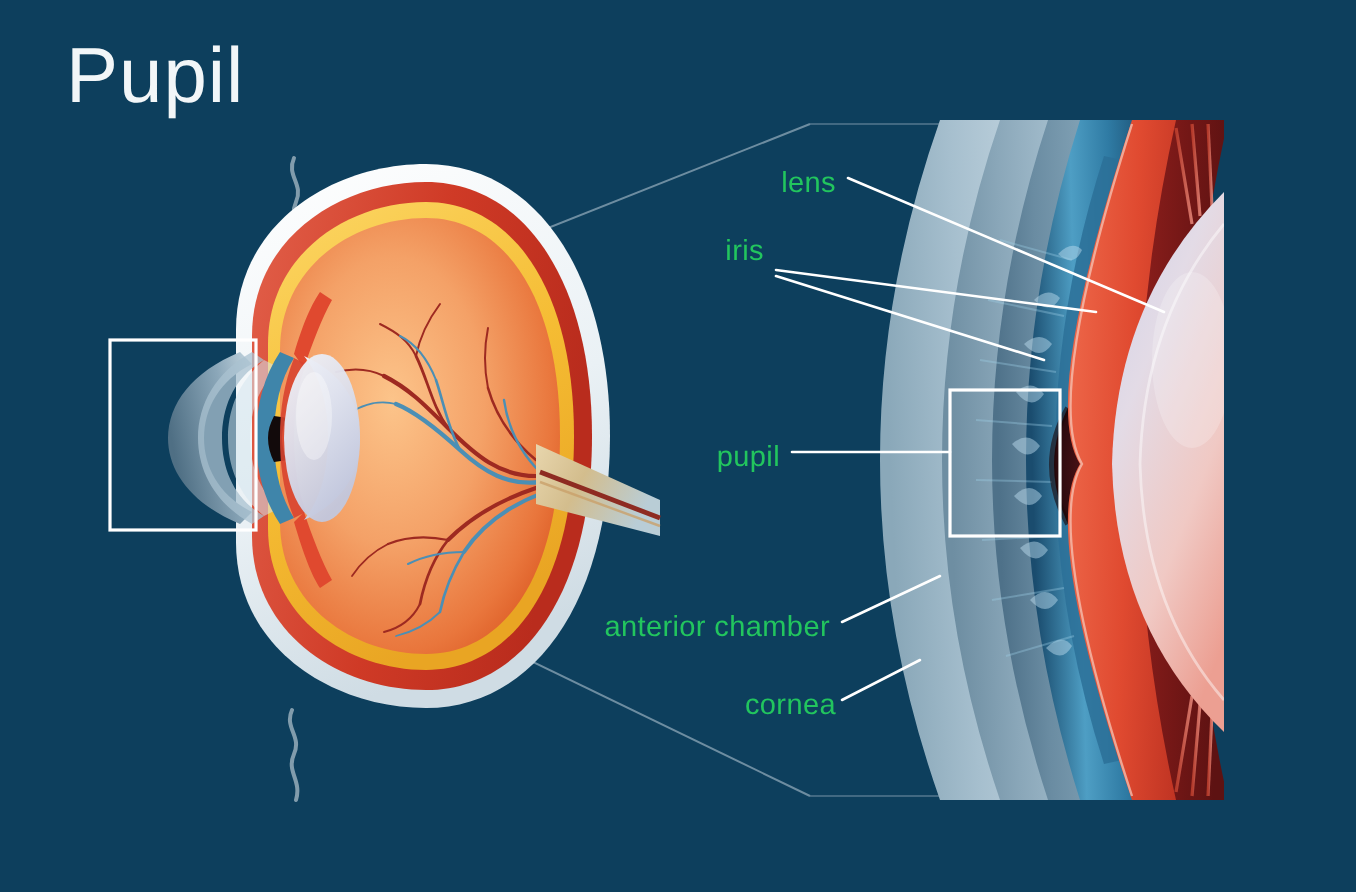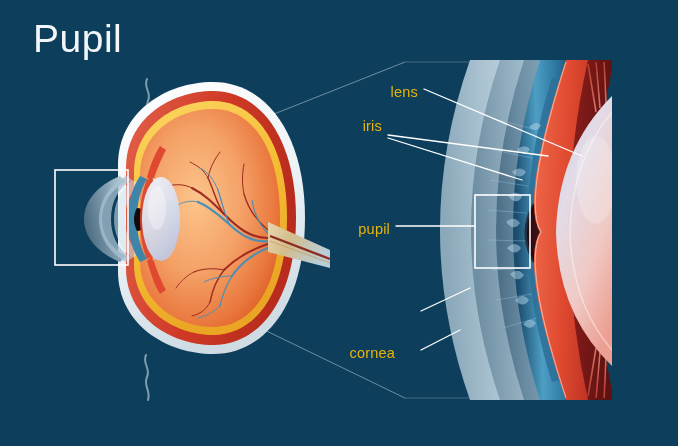--- a/index.html
+++ b/index.html
@@ -17,21 +17,21 @@
     font-size:39px;
     font-weight:300;
     letter-spacing:.5px;
     color:#f2f6f8;
     font-family:"Liberation Sans", sans-serif;
     white-space:nowrap;
   }
   .lbl{
     position:absolute;
     font-size:14.5px;
-    color:#eab308;
+    color:#22c55e;
     font-weight:400;
     white-space:nowrap;
     letter-spacing:.2px;
   }
   .lbl.r{transform:translateX(-100%);}
 </style>
 </head>
 <body>
 
 <div id="stage">
@@ -290,15 +290,16 @@
   </g>
 
   <rect x="475" y="195" width="55" height="73" fill="none" stroke="#ffffff" stroke-width="1.6"></rect>
 </svg>
 
 <div class="ttl">Pupil</div>
 
 <div class="lbl r" style="left:418px;top:84px;">lens</div>
 <div class="lbl r" style="left:382px;top:118px;">iris</div>
 <div class="lbl r" style="left:390px;top:221px;">pupil</div>
-<div class="lbl r" style="left:395px;top:345px;">cornea</div>
+<div class="lbl r" style="left:415px;top:306px;">anterior chamber</div>
+<div class="lbl r" style="left:418px;top:345px;">cornea</div>
 
 </div>
 
 </body></html>

